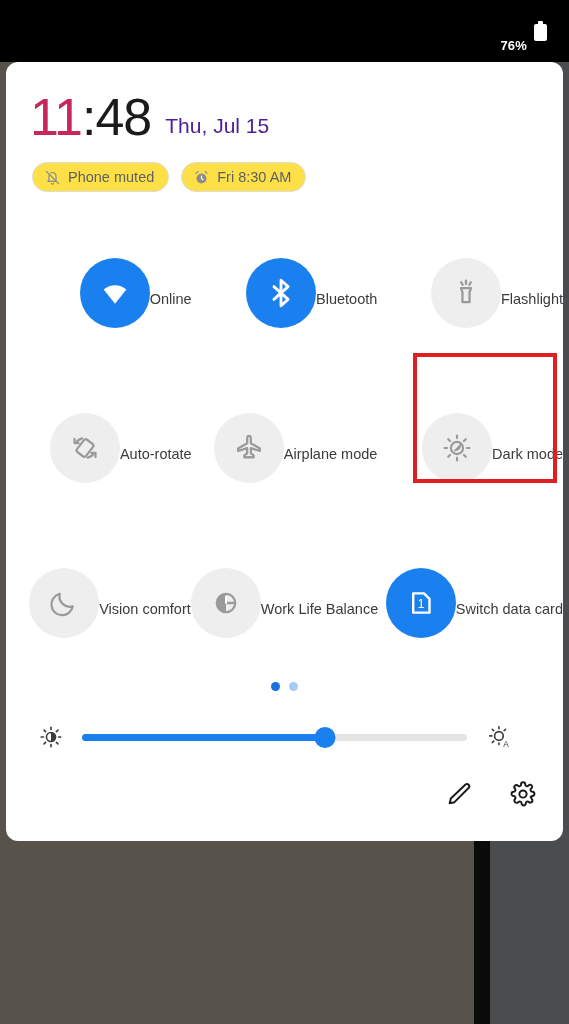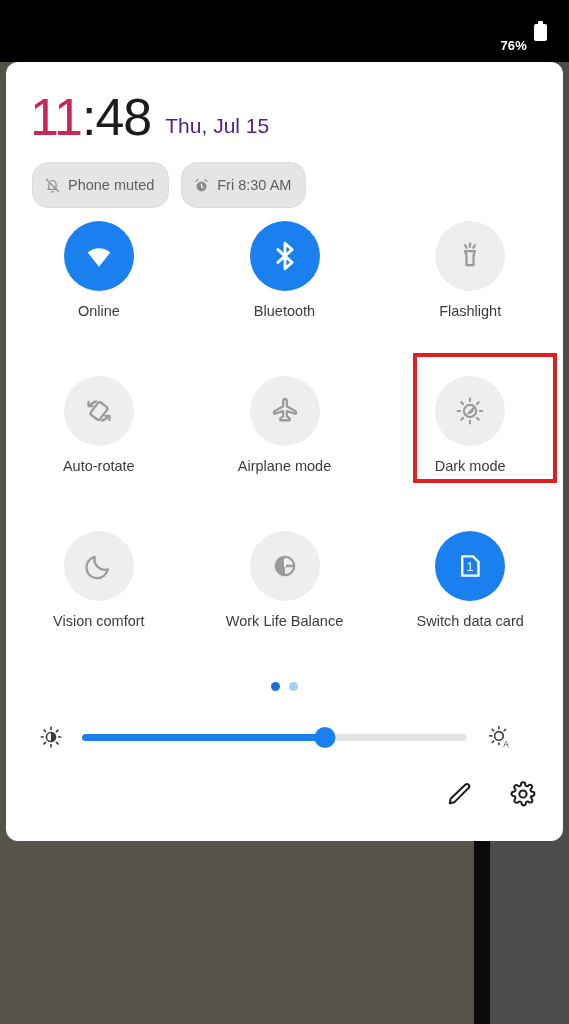--- a/index.html
+++ b/index.html
@@ -134,25 +134,25 @@
   
   #chips-row {
     position: absolute;
     left: 26px; top: 100px;
     display: flex;
     gap: 12px;
   }
   .chip {
     display: flex;
     align-items: center;
-    height: 46px;
+    height: 30px;
     border: 1px solid #dcdcdc;
     border-radius: 16px;
     padding: 0 14px 0 11px;
-    background: #e5e5e5;
+    background: #fde047;
     box-sizing: border-box;
   }
   .chip-label {
     font-size: 14.5px;
     color: #606060;
     margin-left: 7px;
     white-space: nowrap;
   }
   .chip-icon { width: 17px; height: 17px; display: block; }
 
@@ -162,25 +162,25 @@
     left: 0; top: 148px;
     width: 557px;
   }
   .tile-row {
     display: flex;
     height: 155px;
   }
   .tile {
     flex: 1;
     display: flex;
-    flex-direction: column;
     align-items: center;
     padding-top: 11px;
     box-sizing: border-box;
     position: relative;
+    justify-content: flex-end;
   }
   .tile-circle {
     width: 70px; height: 70px;
     border-radius: 50%;
     display: flex;
     align-items: center;
     justify-content: center;
     background: #eeeeee;
   }
   .tile.on .tile-circle { background: #1a80f0; }

